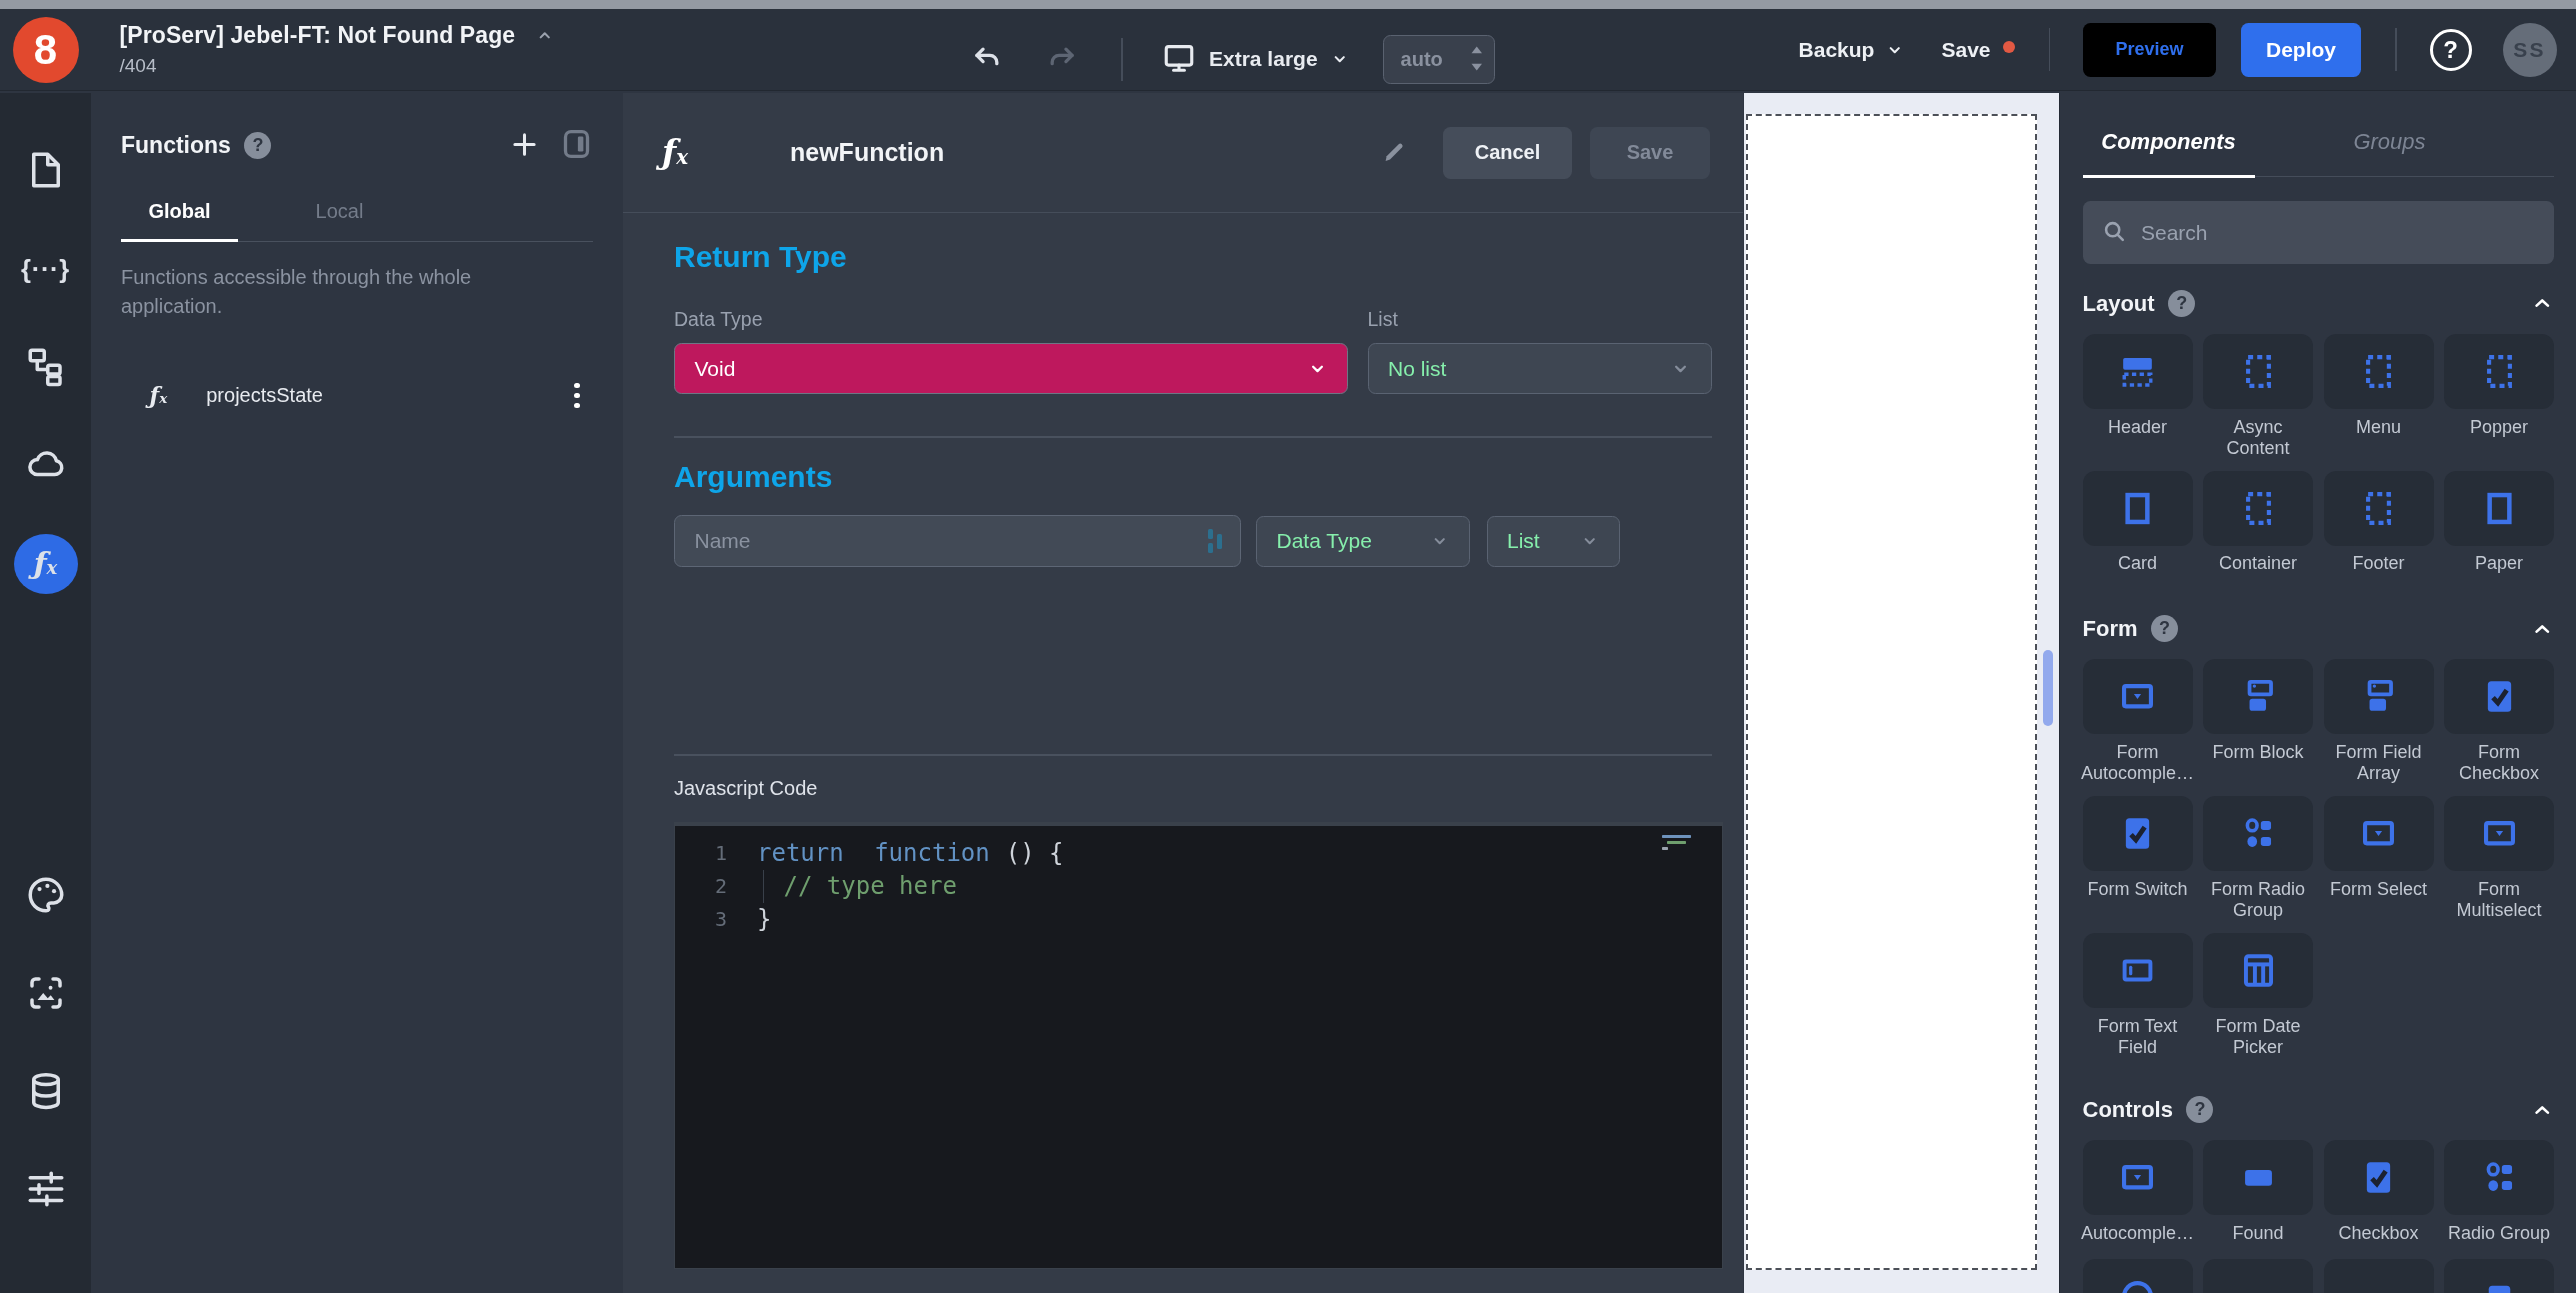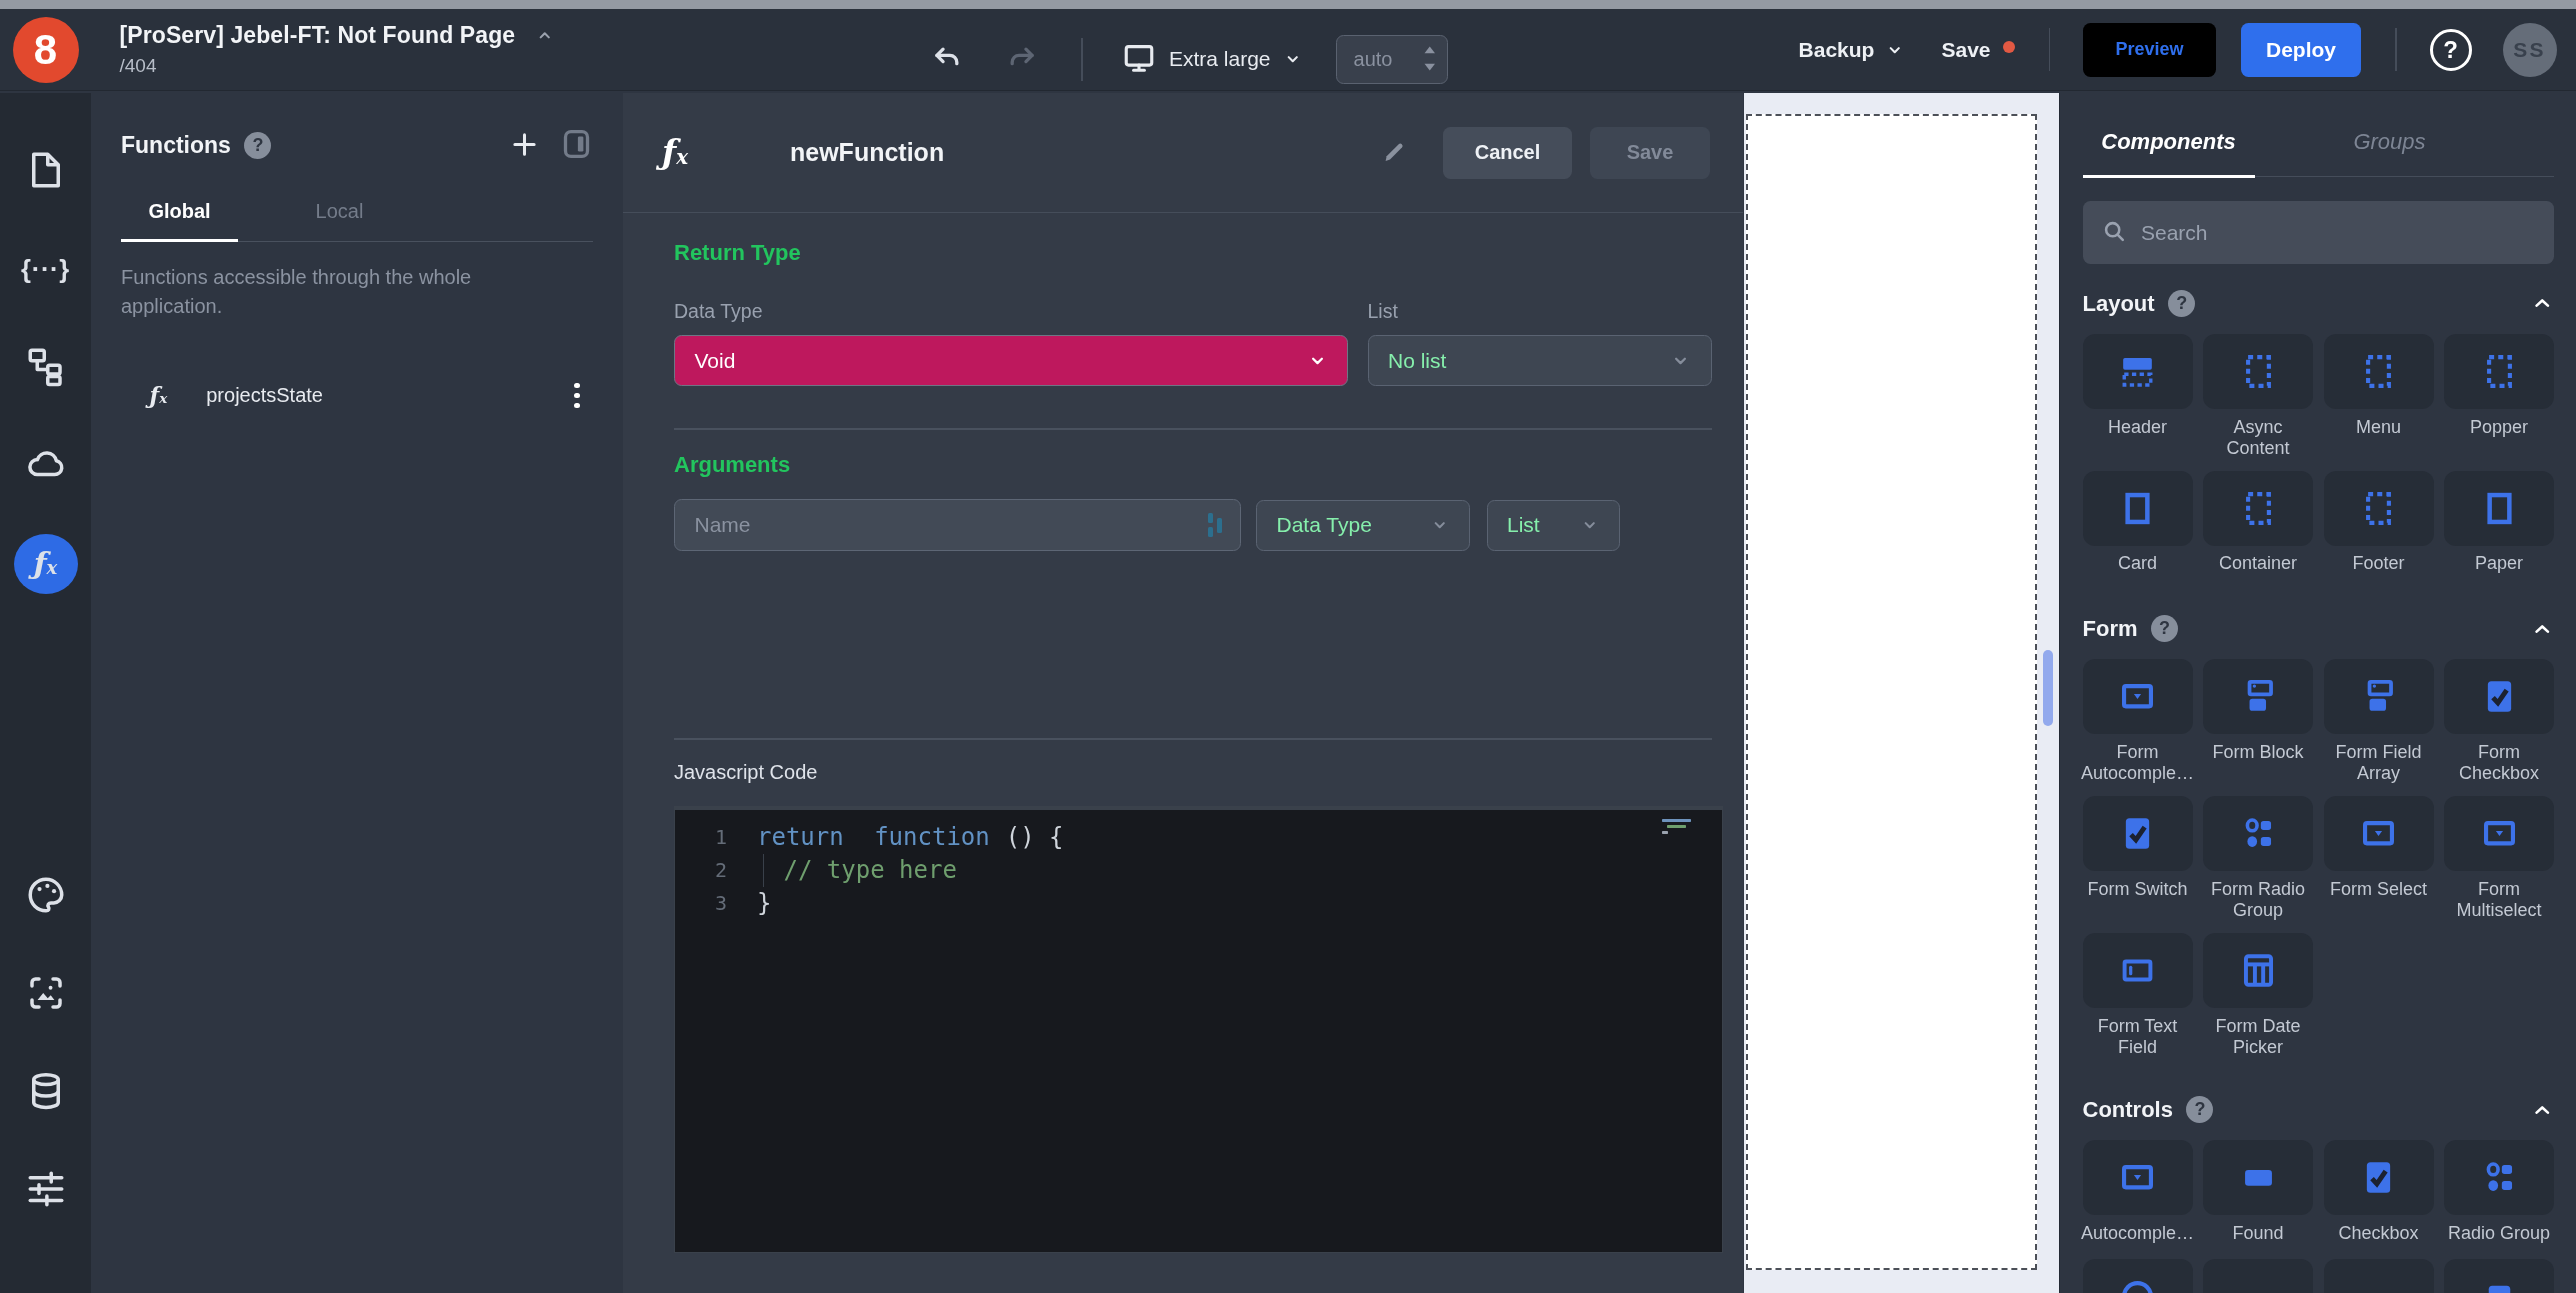--- a/index.html
+++ b/index.html
@@ -15,21 +15,21 @@
     border-bottom:1.5px solid #222831; display:flex; align-items:center; }
   .logo-box { width:91px; display:flex; justify-content:center; flex:none; }
   .logo { width:66px; height:66px; border-radius:50%; background:#e2492e; color:#fff;
     font-size:42px; font-weight:bold; display:flex; align-items:center; justify-content:center; }
   .title-block { margin-left:28.5px; }
   .title-row { display:flex; align-items:center; gap:19.5px; }
   .app-title { color:#f2f4f7; font-size:23px; font-weight:bold; letter-spacing:0.1px; }
   .title-chev { color:#9aa1ad; }
   .app-path { color:#b7bdc8; font-size:19px; margin-top:6px; }
 
-  .tb-center { position:absolute; left:930px; top:9px; height:82px; display:flex; align-items:center; }
+  .tb-center { position:absolute; left:970px; top:9px; height:82px; display:flex; align-items:center;font-weight:bold; }
   .icon-btn { background:none; border:none; cursor:pointer; display:flex; align-items:center; justify-content:center; }
   .ic-undo { color:#dde1e8; margin-right:43px; }
   .ic-redo { color:#5d6573; margin-right:42px; }
   .vdiv { width:1.5px; height:43px; background:#454d5a; flex:none; }
   .tb-center .vdiv { margin-right:39px; }
   .device-group { display:flex; align-items:center; color:#e8ebf0; }
   .device-label { font-size:21px; margin:0 12px 0 13.5px; }
   .stepper { margin-left:34px; width:112px; height:49px; background:#39404c; border:1.5px solid #5a6270;
     border-radius:7.5px; display:flex; align-items:center; padding:0 10.5px 0 16.5px; }
   .stepper-value { color:#8a919f; font-size:20px; flex:1; }
@@ -86,21 +86,21 @@
 
   
   .editor { position:absolute; left:623px; top:93px; width:1120px; height:1200px; background:#343b47; }
   .ed-header { height:120px; display:flex; align-items:center; padding:0 33px 0 39px; border-bottom:1.5px solid #454d5a; }
   .ed-header .fx-text { color:#fff; font-size:33px; }
   .ed-title { color:#f2f4f7; font-size:25px; font-weight:bold; margin-left:102px; }
   .ed-pencil { margin-left:auto; color:#8a919e; margin-right:36px; }
   .btn-cancel { width:129px; height:52px; background:#454d5a; color:#eef1f5; font-size:20px; }
   .btn-save2 { width:120px; height:52px; background:#3e4653; color:#828a99; font-size:20px; margin-left:18px; cursor:default; }
   .ed-body { padding:27px 31px 0 51px; }
-  .sec-heading { color:#22c55e; font-size:22px; font-weight:bold; }
+  .sec-heading { color:#0ea5e9; font-size:30px; font-weight:bold; }
   .field-row { display:flex; margin-top:34px; }
   .field { display:flex; flex-direction:column; }
   .field-label { color:#99a1af; font-size:19.5px; margin-bottom:12px; }
   .select { height:51px; background:#be185d; border:1.5px solid #6e7685; border-radius:7.5px;
     display:flex; align-items:center; padding:0 19.5px; color:#fff; font-size:21px; cursor:pointer; }
   .select .chev { margin-left:auto; color:#fff; }
   .select.dim { background:#3e4652; border-color:#5a6372; color:#86efac; cursor:default;text-align:right; }
   .select.dim .chev { color:#858d9b; }
   .hdiv { height:1.5px; background:#49515e; margin-top:42px; }
   .args-heading { margin-top:22.5px; }

